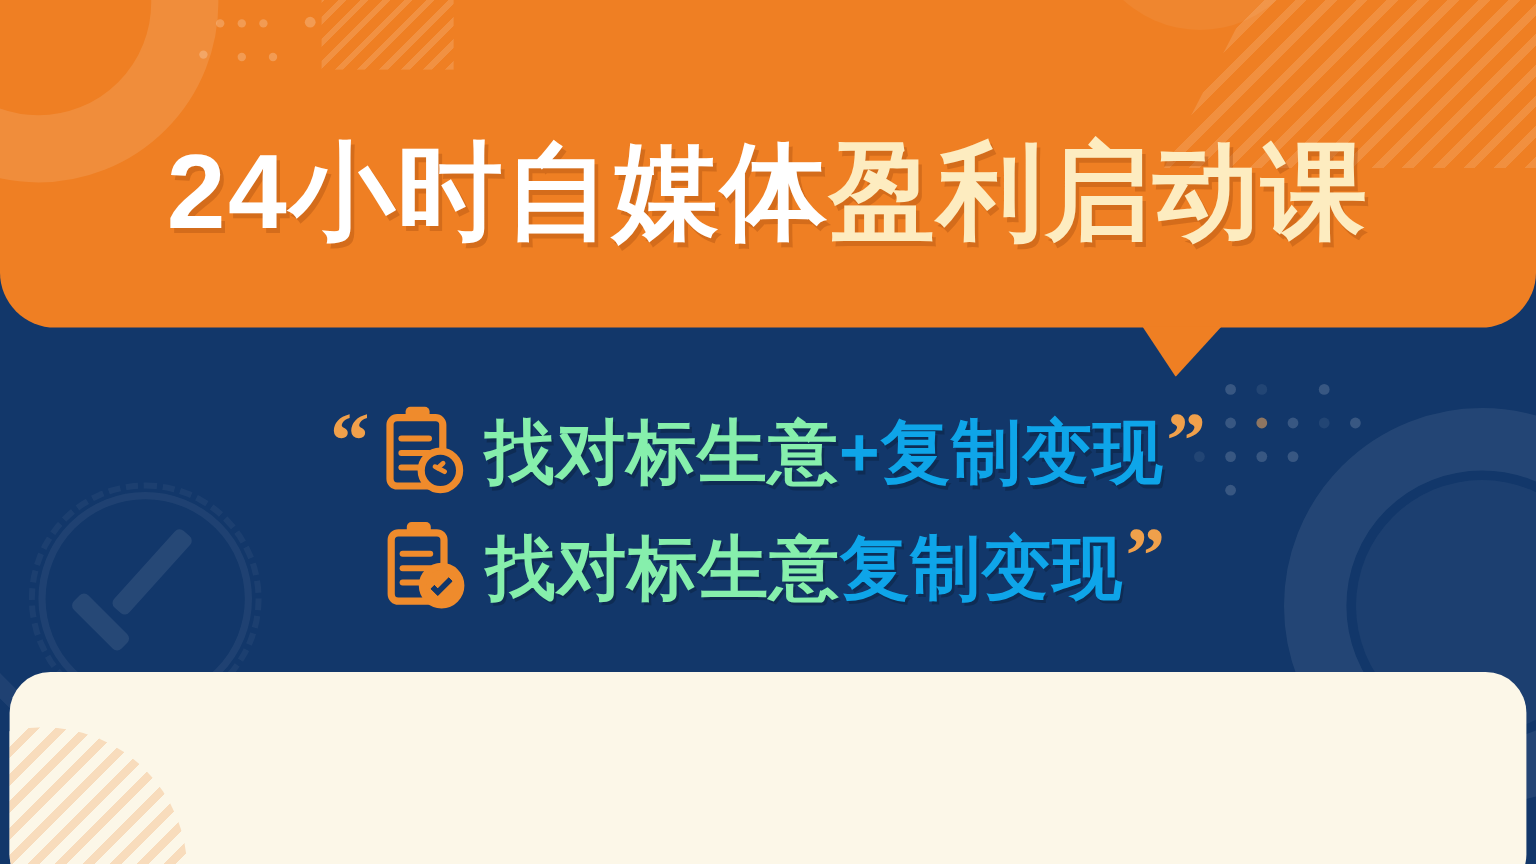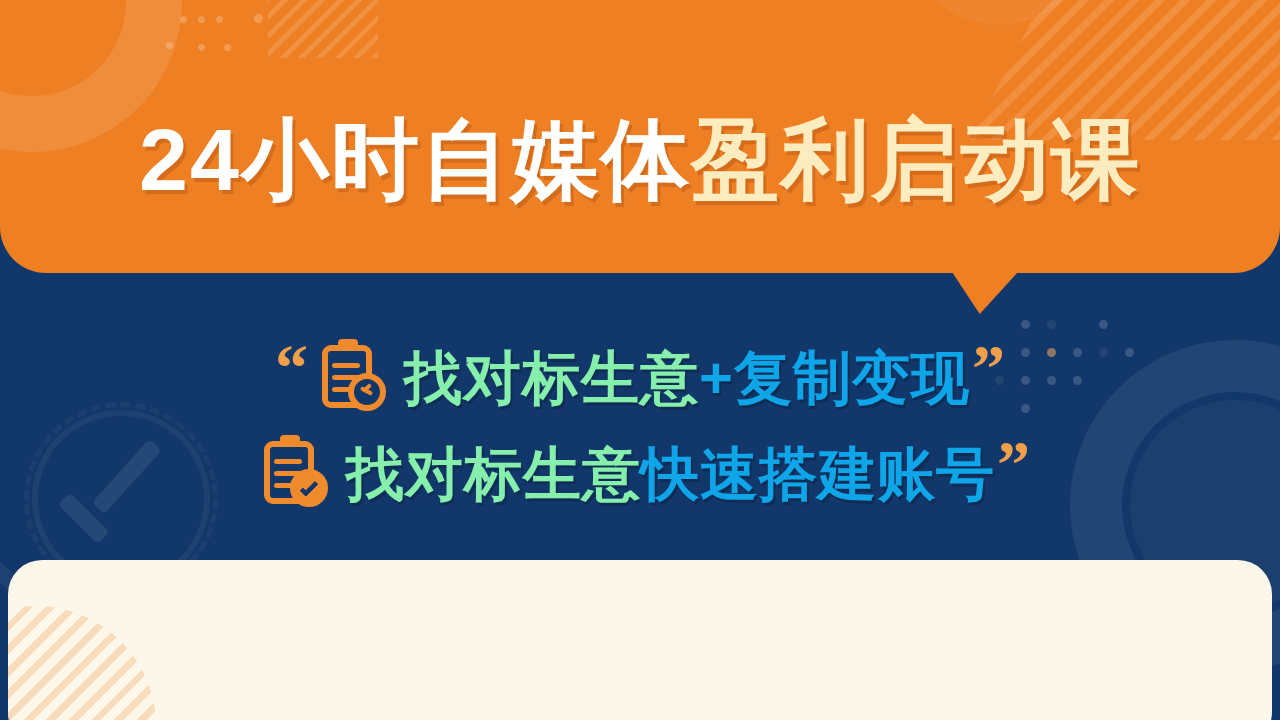--- a/index.html
+++ b/index.html
@@ -345,21 +345,21 @@
       <span class="qmark spacer"></span>
       <span class="qicon">
         <span class="doc"></span>
         <span class="tab"></span>
         <span class="ln l1"></span>
         <span class="ln l2"></span>
         <span class="ln l3"></span>
         <span class="badge filled"></span>
         <span class="chk"></span>
       </span>
-      <span class="qtext"><span class="w">找对标生意</span><span class="o">快速搭建账号</span></span>
+      <span class="qtext"><span class="w">找对标生意</span><span class="o">复制变现</span></span>
       <span class="qmark close">”</span>
     </div>
 
   </div>
 
   <div class="card">
     <div class="stripe-circle"></div>
   </div>
 
 </div>

